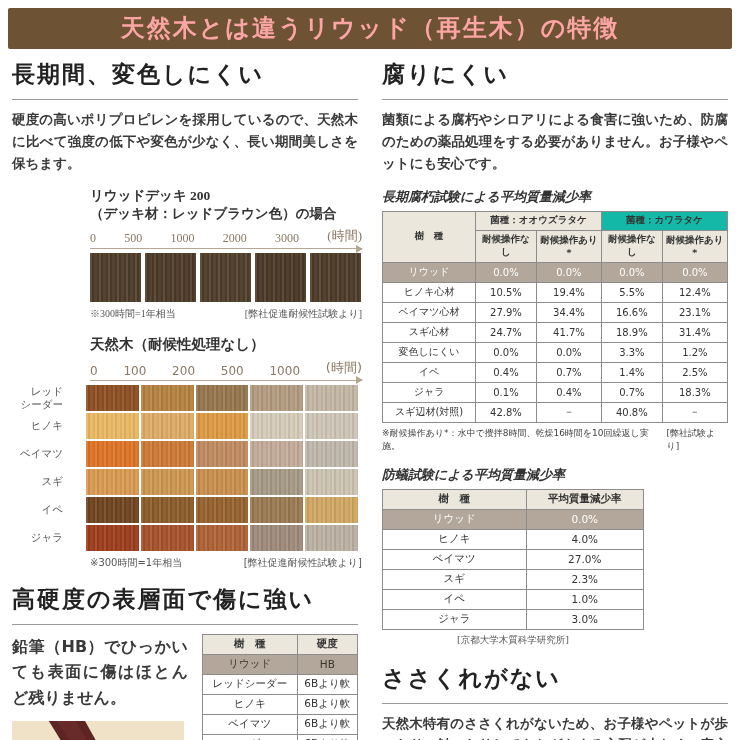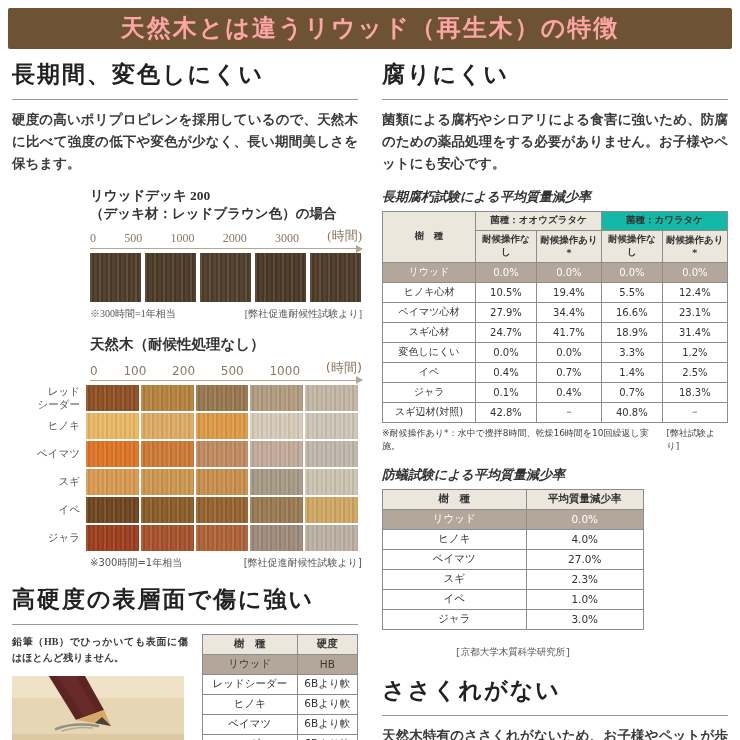--- a/index.html
+++ b/index.html
@@ -51,42 +51,42 @@
       rgba(255,255,255,0.10) 0 2px, rgba(0,0,0,0.07) 2px 4px,
       rgba(255,255,255,0.04) 4px 7px, rgba(0,0,0,0.04) 7px 9px);
   }
   .chart-foot { display: flex; justify-content: space-between; width: 272px;
                 font-size: 10px; color: #555; margin-top: 5px; }
   .chart-rewood { margin-top: 12px; font-family: Liberation Serif, serif; }
   .chart-natural { margin-top: 14px; }
   .chart-natural .chart-label { font-size: 14.5px; }
   #natural-grid { margin-top: 4px; }
   .ngrid-row { display: flex; margin-bottom: 2px; }
-  .ngrid-label { width: 78px; padding-right: 6px; font-size: 10.5px; color: #555;
+  .ngrid-label { width: 78px; padding-right: 23px; font-size: 10.5px; color: #555;
                  display: flex; align-items: center; justify-content: flex-end;
                  text-align: right; line-height: 1.2; white-space: pre-line; }
   .ngrid-swatches { display: flex; gap: 2px; width: 272px; }
   .ngrid-swatches .swatch { width: 52.8px; height: 26px; }
 
   
   .hard-row { display: flex; gap: 14px; margin-top: 2px; }
   .hard-left { width: 176px; }
-  .hard-left p.body { font-size: 10px; font-family: Liberation Serif, serif; }
+  .hard-left p.body { font-size: 16px; }
   .pencil-photo { margin-top: 10px; display: block; }
   .hard-right { flex: 1; }
 
   table.utable { border-collapse: collapse; width: 100%; font-size: 10.5px; color: #333; }
   table.utable th, table.utable td {
     border: 1px solid #8c8c8c; padding: 2.5px 2px; text-align: center; font-weight: 500;
   }
   table.utable thead th { background: #ebe7dc; font-weight: 600; }
   table.utable tr.hl td { background: #b2a79a; }
   table.dstyle tr.hl td { color: #fff; }
   table.htable tr.hl td { color: #3c352c; }
-  .src { font-size: 9.5px; color: #555; margin-top: 16px; font-family: Liberation Mono, monospace; }
+  .src { font-size: 9.5px; color: #555; margin-top: 4px; }
   .src.center { text-align: center; }
 
   
   .tcaption { font-size: 13px; font-weight: 600; color: #333; margin: 13px 0 5px; font-style: italic; }
   table.dtable { font-size: 10px; }
   table.dtable th { font-size: 9.5px; }
   .tfoot-note { display: flex; justify-content: space-between; align-items: flex-end;
                 font-size: 9px; color: #444; margin-top: 4px; }
   .ant-wrap { width: 262px; }
 </style>

